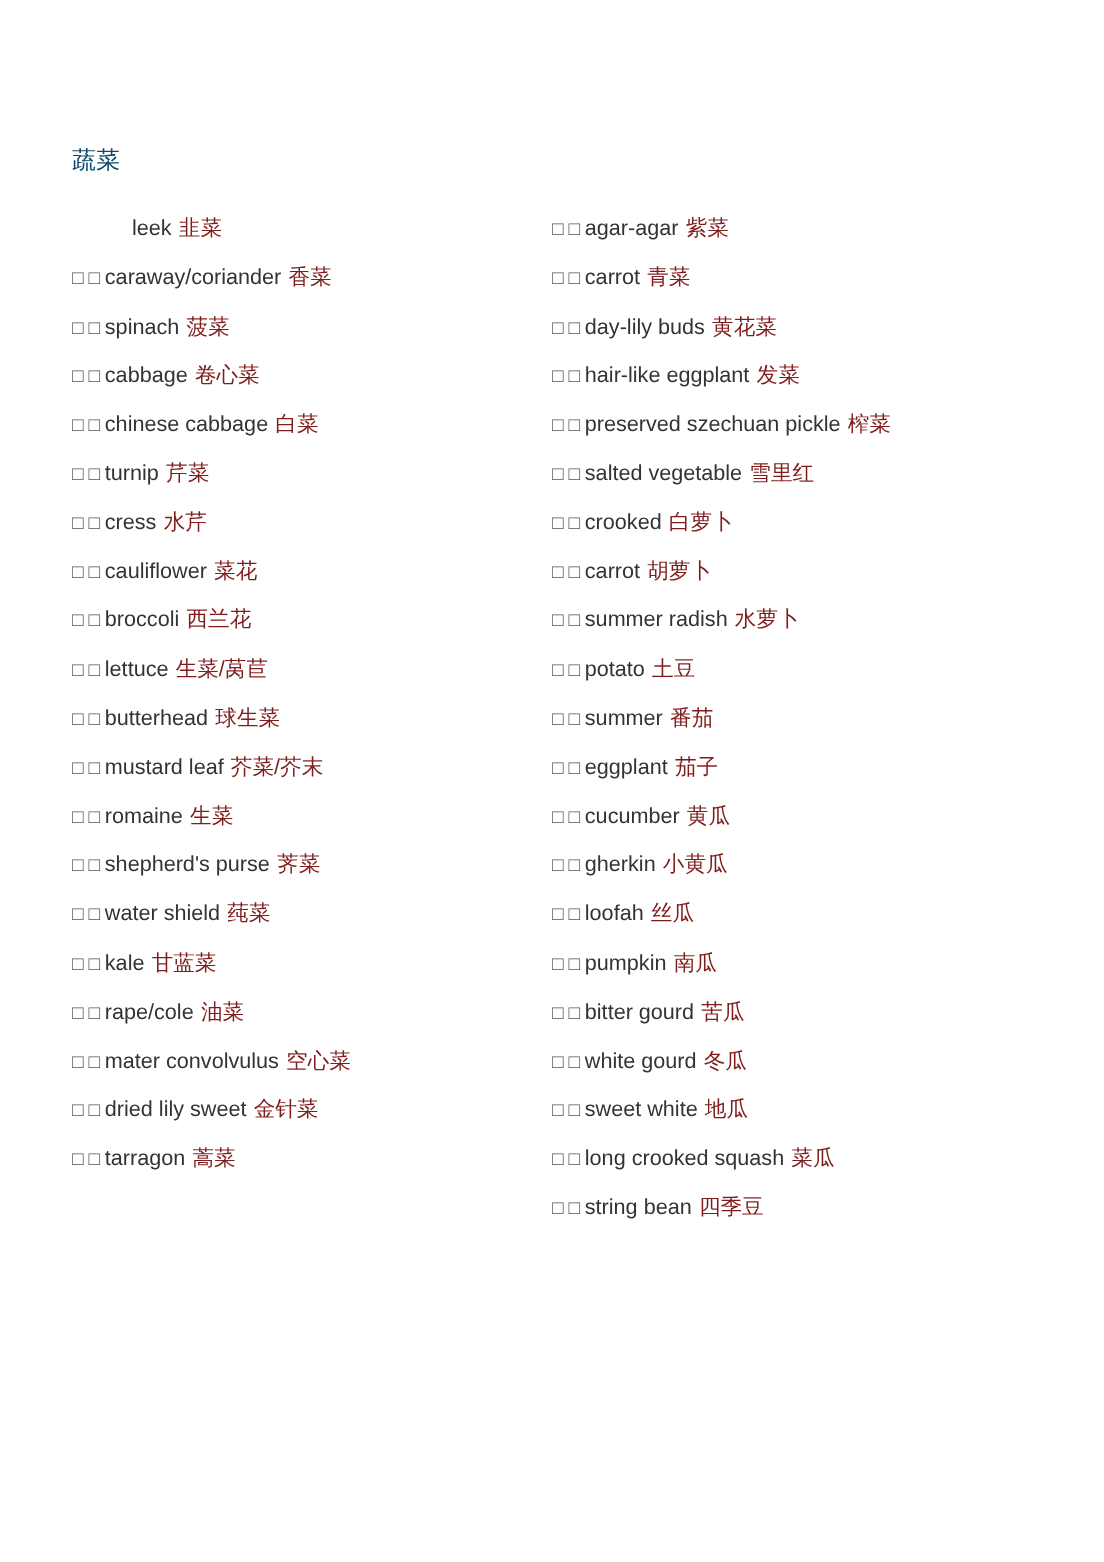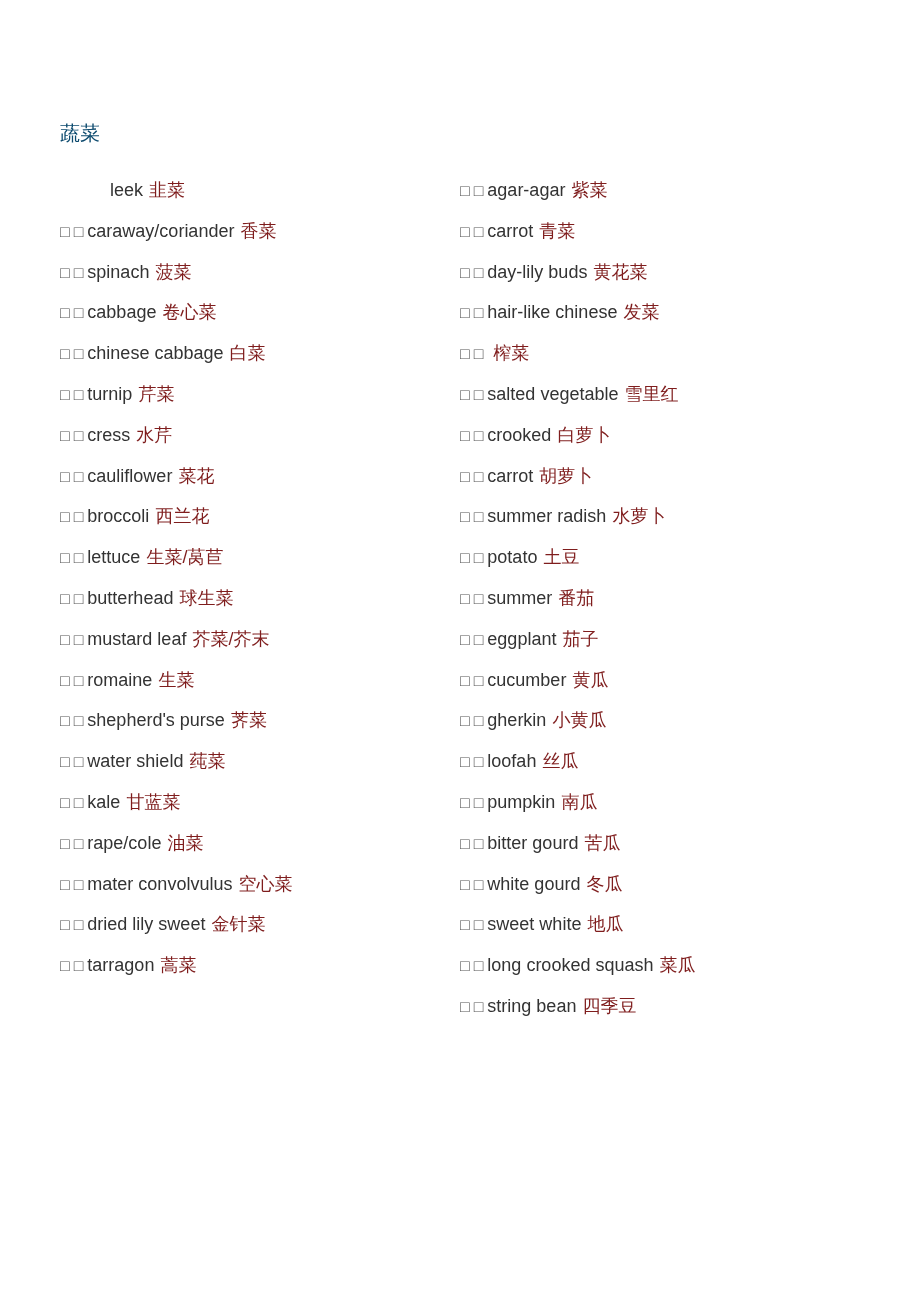--- a/index.html
+++ b/index.html
@@ -211,26 +211,27 @@
         </div>
         <div class="item">
           <span class="item-checkbox">□</span>
           <span class="item-checkbox">□</span>
           <span class="item-text">day-lily buds</span>
           <span class="item-chinese">黄花菜</span>
         </div>
         <div class="item">
           <span class="item-checkbox">□</span>
           <span class="item-checkbox">□</span>
-          <span class="item-text">hair-like chinese</span>
+          <span class="item-text">hair-like eggplant</span>
           <span class="item-chinese">发菜</span>
         </div>
         <div class="item">
           <span class="item-checkbox">□</span>
           <span class="item-checkbox">□</span>
+          <span class="item-text">preserved szechuan pickle</span>
           <span class="item-chinese">榨菜</span>
         </div>
         <div class="item">
           <span class="item-checkbox">□</span>
           <span class="item-checkbox">□</span>
           <span class="item-text">salted vegetable</span>
           <span class="item-chinese">雪里红</span>
         </div>
         <div class="item">
           <span class="item-checkbox">□</span>

